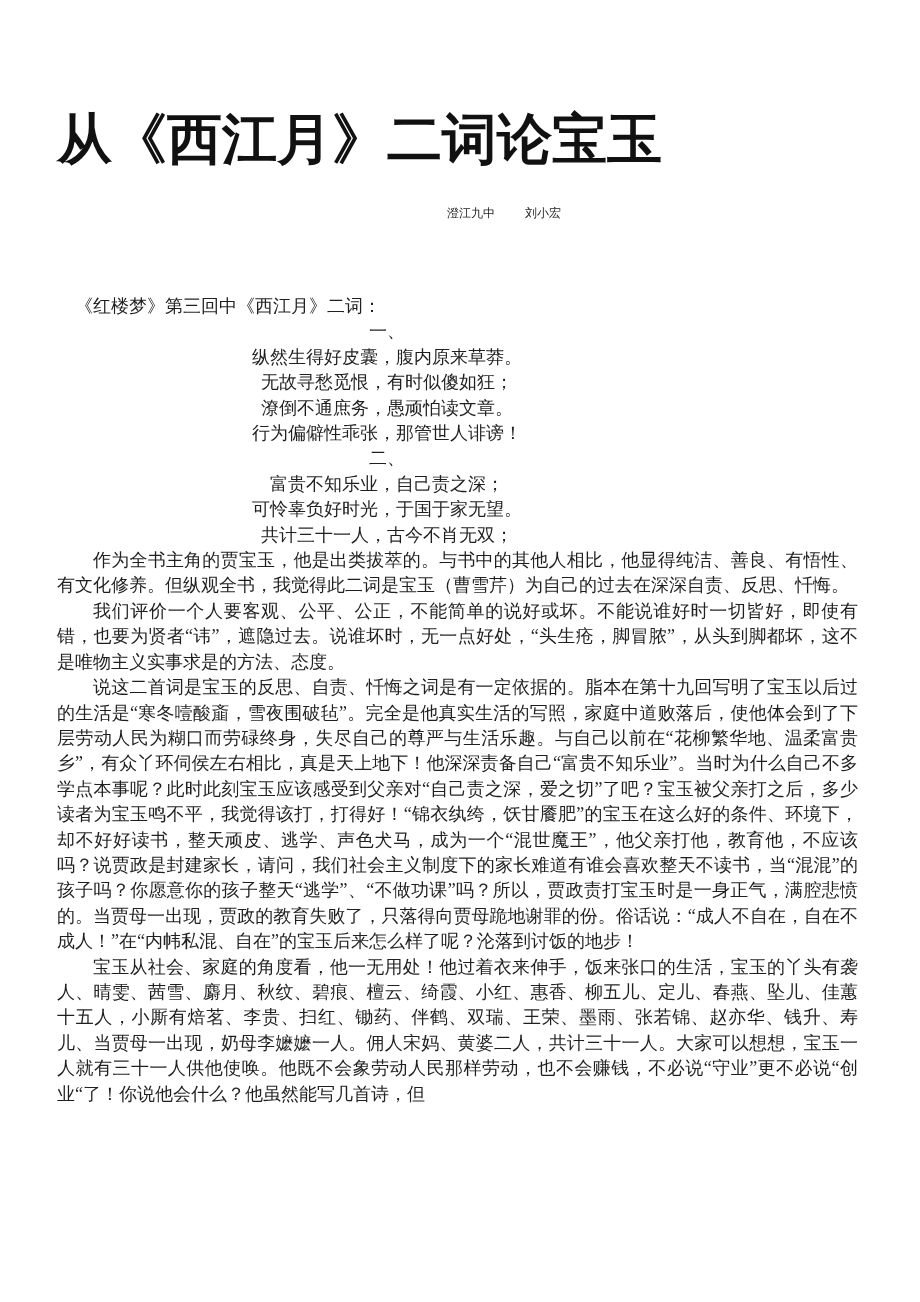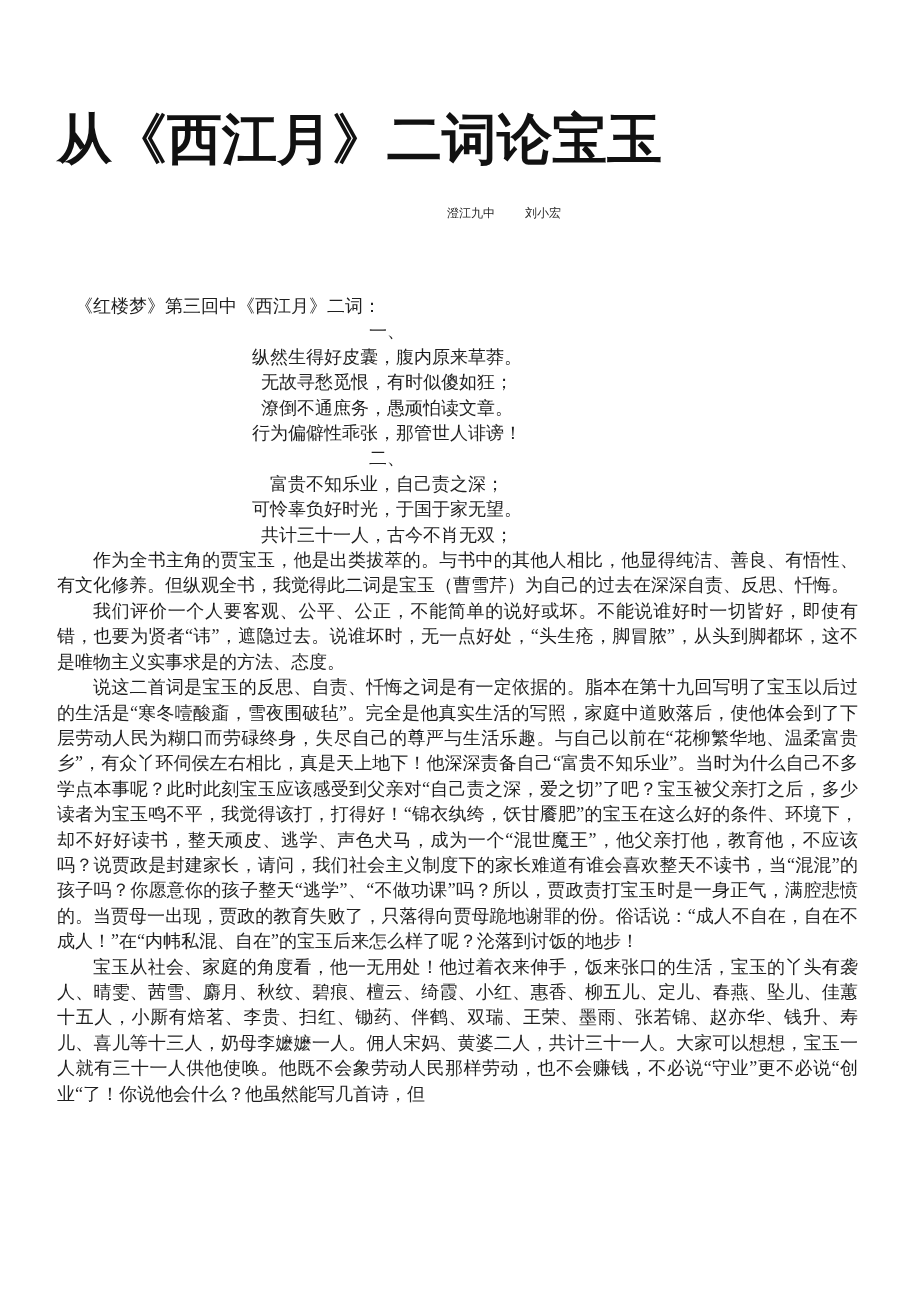--- a/index.html
+++ b/index.html
@@ -77,16 +77,16 @@
     <div class="poem">
       <div class="poem-line">二、</div>
       <div class="poem-line">富贵不知乐业，自己责之深；</div>
       <div class="poem-line">可怜辜负好时光，于国于家无望。</div>
       <div class="poem-line">共计三十一人，古今不肖无双；</div>
     </div>
 
     <p class="para">作为全书主角的贾宝玉，他是出类拔萃的。与书中的其他人相比，他显得纯洁、善良、有悟性、有文化修养。但纵观全书，我觉得此二词是宝玉（曹雪芹）为自己的过去在深深自责、反思、忏悔。</p>
     <p class="para">我们评价一个人要客观、公平、公正，不能简单的说好或坏。不能说谁好时一切皆好，即使有错，也要为贤者“讳”，遮隐过去。说谁坏时，无一点好处，“头生疮，脚冒脓”，从头到脚都坏，这不是唯物主义实事求是的方法、态度。</p>
     <p class="para">说这二首词是宝玉的反思、自责、忏悔之词是有一定依据的。脂本在第十九回写明了宝玉以后过的生活是“寒冬噎酸齑，雪夜围破毡”。完全是他真实生活的写照，家庭中道败落后，使他体会到了下层劳动人民为糊口而劳碌终身，失尽自己的尊严与生活乐趣。与自己以前在“花柳繁华地、温柔富贵乡”，有众丫环伺侯左右相比，真是天上地下！他深深责备自己“富贵不知乐业”。当时为什么自己不多学点本事呢？此时此刻宝玉应该感受到父亲对“自己责之深，爱之切”了吧？宝玉被父亲打之后，多少读者为宝玉鸣不平，我觉得该打，打得好！“锦衣纨绔，饫甘餍肥”的宝玉在这么好的条件、环境下，却不好好读书，整天顽皮、逃学、声色犬马，成为一个“混世魔王”，他父亲打他，教育他，不应该吗？说贾政是封建家长，请问，我们社会主义制度下的家长难道有谁会喜欢整天不读书，当“混混”的孩子吗？你愿意你的孩子整天“逃学”、“不做功课”吗？所以，贾政责打宝玉时是一身正气，满腔悲愤的。当贾母一出现，贾政的教育失败了，只落得向贾母跪地谢罪的份。俗话说：“成人不自在，自在不成人！”在“内帏私混、自在”的宝玉后来怎么样了呢？沦落到讨饭的地步！</p>
-    <p class="para">宝玉从社会、家庭的角度看，他一无用处！他过着衣来伸手，饭来张口的生活，宝玉的丫头有袭人、晴雯、茜雪、麝月、秋纹、碧痕、檀云、绮霞、小红、惠香、柳五儿、定儿、春燕、坠儿、佳蕙十五人，小厮有焙茗、李贵、扫红、锄药、伴鹤、双瑞、王荣、墨雨、张若锦、赵亦华、钱升、寿儿、喜儿等十三人，奶母李嬷嬷一人。佣人宋妈、黄婆二人，共计三十一人。大家可以想想，宝玉一人就有三十一人供他使唤。他既不会象劳动人民那样劳动，也不会赚钱，不必说“守业”更不必说“创业“了！你说他会什么？他虽然能写几首诗，但</p>
+    <p class="para">宝玉从社会、家庭的角度看，他一无用处！他过着衣来伸手，饭来张口的生活，宝玉的丫头有袭人、晴雯、茜雪、麝月、秋纹、碧痕、檀云、绮霞、小红、惠香、柳五儿、定儿、春燕、坠儿、佳蕙十五人，小厮有焙茗、李贵、扫红、锄药、伴鹤、双瑞、王荣、墨雨、张若锦、赵亦华、钱升、寿儿、当贾母一出现，奶母李嬷嬷一人。佣人宋妈、黄婆二人，共计三十一人。大家可以想想，宝玉一人就有三十一人供他使唤。他既不会象劳动人民那样劳动，也不会赚钱，不必说“守业”更不必说“创业“了！你说他会什么？他虽然能写几首诗，但</p>
 
   </div>
 </div>
 
 </body></html>

